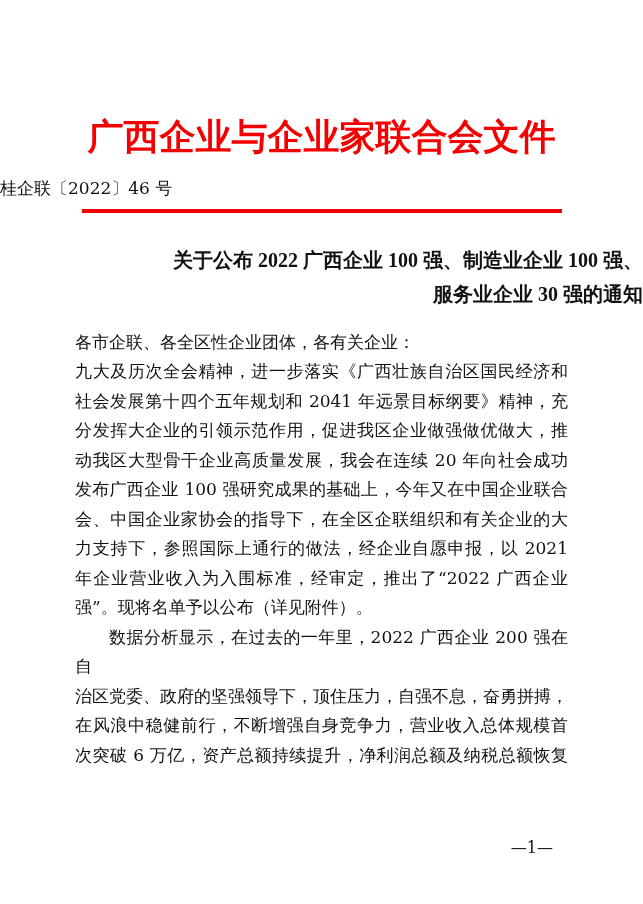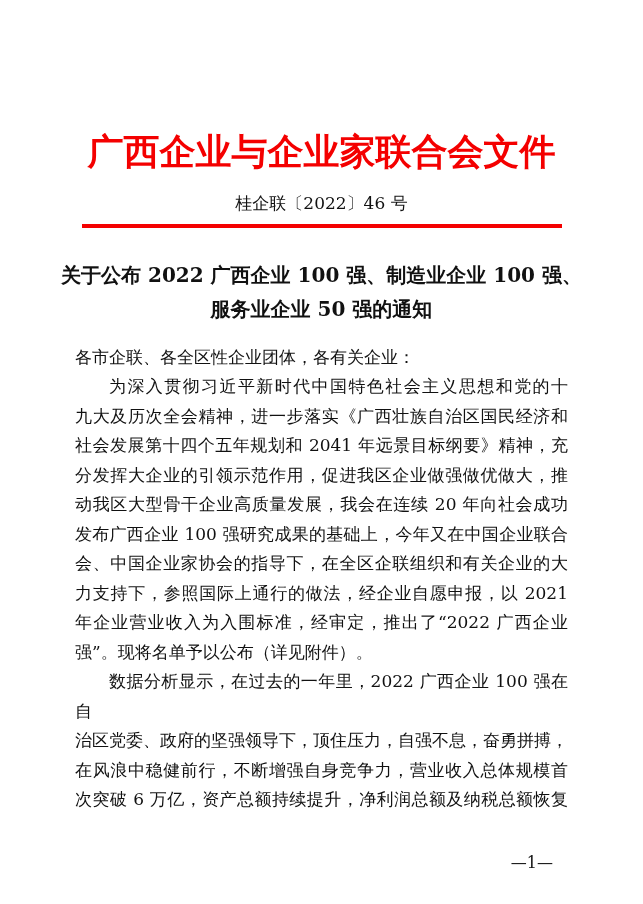--- a/index.html
+++ b/index.html
@@ -10,54 +10,55 @@
   * { margin: 0; padding: 0; box-sizing: border-box; }
   html, body {
     background: var(--page-bg);
     font-family: "DejaVu Serif", "Liberation Serif", serif;
     color: var(--text-color);
   }
   .page {
     position: relative;
     width: 643px;
     height: 861px;
-    margin: 15px auto;
+    margin: 0 auto;
     background: var(--page-bg);
     overflow: hidden;
   }
   .org-header-title {
     margin-top: 112px;
     font-size: 36px;
     line-height: 48px;
     font-weight: bold;
     text-align: center;
     color: var(--accent-red);
     letter-spacing: 0px;
     white-space: nowrap;
   }
   .doc-number {
     margin-top: 16px;
     font-size: 17px;
     line-height: 24px;
-    text-align: center;
+    text-align: left;
     color: var(--text-color);
   }
   .red-divider {
     width: 480px;
     height: 3.5px;
     margin: 9px auto 0 auto;
     background: var(--accent-red);
   }
   .notice-title {
     margin-top: 30px;
     font-weight: bold;
     font-size: 20px;
     line-height: 34px;
-    text-align: center;
+    text-align: right;
     color: var(--text-color);
+    font-family: Liberation Serif, serif;
   }
   .document-body {
     width: 493px;
     margin: 17px auto 0 auto;
     font-size: 17px;
     line-height: 29.5px;
     color: var(--text-color);
   }
   .body-line {
     min-height: 29.5px;
@@ -85,36 +86,35 @@
 <div class="page">
 
   <div class="org-header-title">广西企业与企业家联合会文件</div>
 
   <div class="doc-number">桂企联〔2022〕46 号</div>
 
   <div class="red-divider"></div>
 
   <div class="notice-title">
     <div>关于公布 2022 广西企业 100 强、制造业企业 100 强、</div>
-    <div>服务业企业 50 强的通知</div>
+    <div>服务业企业 30 强的通知</div>
   </div>
 
   <div class="document-body">
     <div class="body-line">各市企联、各全区性企业团体，各有关企业：</div>
-    <div class="body-line fill indent">为深入贯彻习近平新时代中国特色社会主义思想和党的十</div>
     <div class="body-line fill">九大及历次全会精神，进一步落实《广西壮族自治区国民经济和</div>
     <div class="body-line fill">社会发展第十四个五年规划和 2041 年远景目标纲要》精神，充</div>
     <div class="body-line fill">分发挥大企业的引领示范作用，促进我区企业做强做优做大，推</div>
     <div class="body-line fill">动我区大型骨干企业高质量发展，我会在连续 20 年向社会成功</div>
     <div class="body-line fill">发布广西企业 100 强研究成果的基础上，今年又在中国企业联合</div>
     <div class="body-line fill">会、中国企业家协会的指导下，在全区企联组织和有关企业的大</div>
     <div class="body-line fill">力支持下，参照国际上通行的做法，经企业自愿申报，以 2021</div>
     <div class="body-line fill">年企业营业收入为入围标准，经审定，推出了“2022 广西企业</div>
     <div class="body-line">强”。现将名单予以公布（详见附件）。</div>
-    <div class="body-line fill indent">数据分析显示，在过去的一年里，2022 广西企业 100 强在自</div>
+    <div class="body-line fill indent">数据分析显示，在过去的一年里，2022 广西企业 200 强在自</div>
     <div class="body-line fill">治区党委、政府的坚强领导下，顶住压力，自强不息，奋勇拼搏，</div>
     <div class="body-line fill">在风浪中稳健前行，不断增强自身竞争力，营业收入总体规模首</div>
     <div class="body-line fill">次突破 6 万亿，资产总额持续提升，净利润总额及纳税总额恢复</div>
   </div>
 
   <div class="page-number">—1—</div>
 
 </div>
 
 </body></html>

